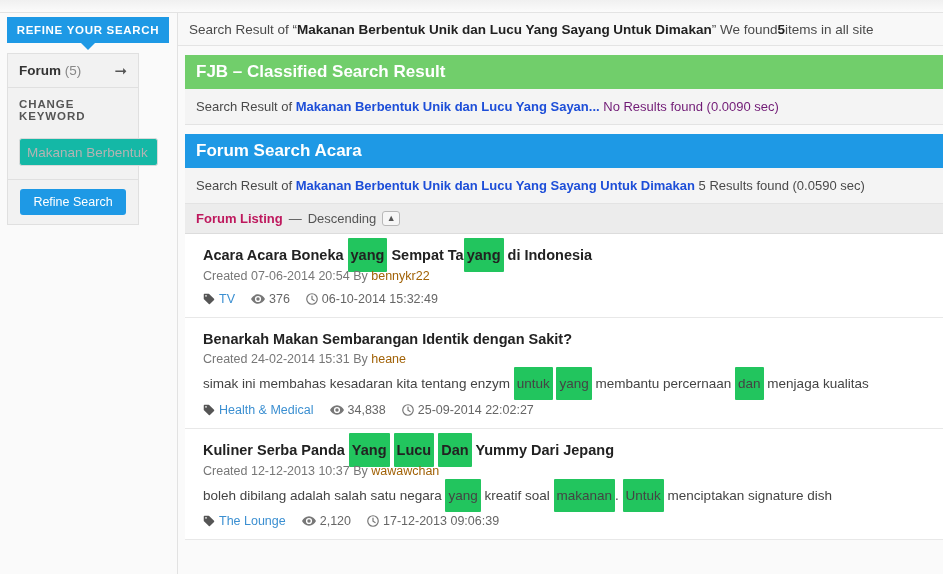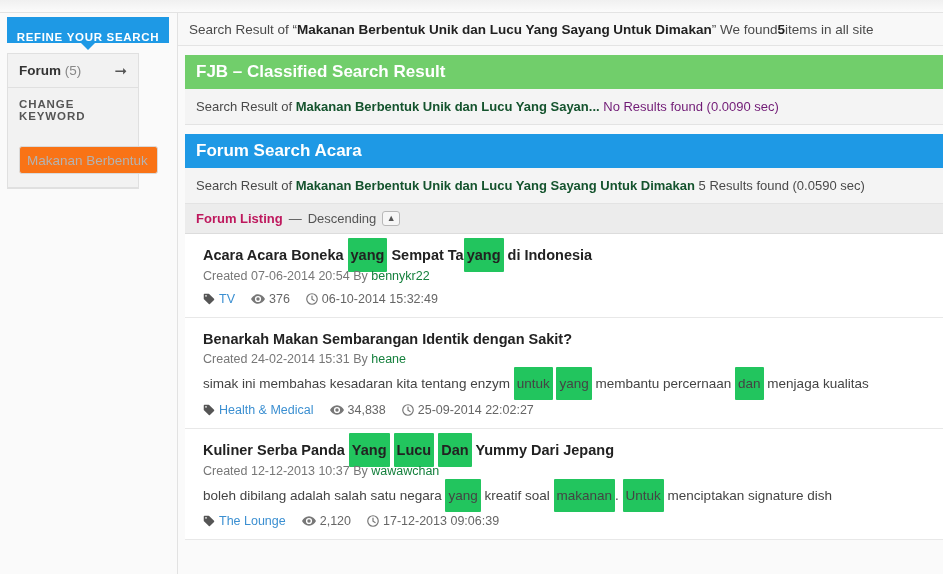--- a/index.html
+++ b/index.html
@@ -43,21 +43,21 @@
   .refine-tab {
     position: absolute;
     left: 7px; top: 4px;
     width: 162px; height: 26px;
     background: #1e99e5;
     color: #ffffff;
     font-size: 11.5px;
     font-weight: bold;
     letter-spacing: 0.7px;
     display: flex;
-    align-items: flex-end;
+    align-items: center;
     justify-content: center;
     cursor: pointer;
   }
   .refine-tab-arrow {
     position: absolute;
     left: 81px; top: 30px;
     width: 0; height: 0;
     border-left: 7px solid transparent;
     border-right: 7px solid transparent;
     border-top: 7px solid #1e99e5;
@@ -95,29 +95,29 @@
   .keyword-block {
     padding: 10px 11px 13px 11px;
     border-bottom: 1px solid #e0e0e0;
     background: #f2f2f2;
   }
   .keyword-title {
     font-size: 11.5px;
     font-weight: bold;
     letter-spacing: 0.9px;
     color: #555;
-    margin-bottom: 24px;
+    margin-bottom: 16px;
   }
   .keyword-input {
     width: 139px;
     height: 28px;
     padding: 3px 7px;
     border: 1px solid #dadada;
     border-radius: 3px;
-    background: #f97316;
+    background: #14b8a6;
     font-family: "Liberation Sans", sans-serif;
     font-size: 13.5px;
     color: #333;
     outline: none;
   }
   .keyword-input::placeholder { color: #b3b3b3; }
 
   .refine-btn-wrap {
     padding: 9px 11px;
     text-align: center;
@@ -171,21 +171,21 @@
   .panel-head.blue  { background: #1e99e5; }
 
   .panel-sub {
     background: #f4f4f4;
     border-bottom: 1px solid #e3e3e3;
     padding: 10px 11px;
     font-size: 13px;
     color: #4a4a4a;
     white-space: nowrap;
   }
-  .panel-sub b { color: #14532d; }
+  .panel-sub b { color: #1d4ed8; }
   .panel-sub .muted { color: #701a75; }
 
   .listing-bar {
     background: #ececec;
     border-bottom: 1px solid #dcdcdc;
     padding: 7px 11px;
     font-size: 13px;
     color: #555;
     display: flex;
     align-items: center;
@@ -220,21 +220,21 @@
     color: #222222;
     margin-bottom: 3px;
     cursor: pointer;
     line-height: 1.35;
   }
   .result-created {
     font-size: 12.5px;
     color: #777777;
     margin-bottom: 9px;
   }
-  .result-created a { color: #15803d; text-decoration: none; cursor: pointer; }
+  .result-created a { color: #a16207; text-decoration: none; cursor: pointer; }
   .result-snippet {
     font-size: 13.5px;
     color: #444444;
     margin-bottom: 9px;
     line-height: 1.4;
   }
   mark {
     background: #22c55e;
     color: inherit;
     padding: 9px 3px;
@@ -279,20 +279,23 @@
           <span class="count">(5)</span>
         </span>
         <span class="arrow-right-icon">➞</span>
       </div>
 
       <div class="keyword-block">
         <div class="keyword-title">CHANGE KEYWORD</div>
         <input class="keyword-input" type="text" placeholder="Makanan Berbentuk" style="">
       </div>
 
+      <div class="refine-btn-wrap">
+        <button class="refine-btn">Refine Search</button>
+      </div>
 
     </div>
   </div>
 
   <div class="main">
 
     <div class="topbar">
       <span>Search Result of “</span>
         <b>Makanan Berbentuk Unik dan Lucu Yang Sayang Untuk Dimakan</b>
         <span>” We found </span>

